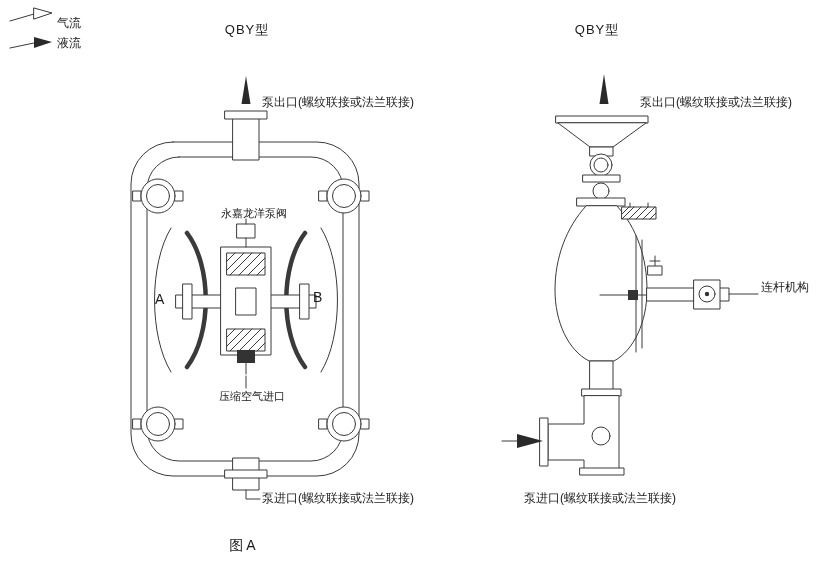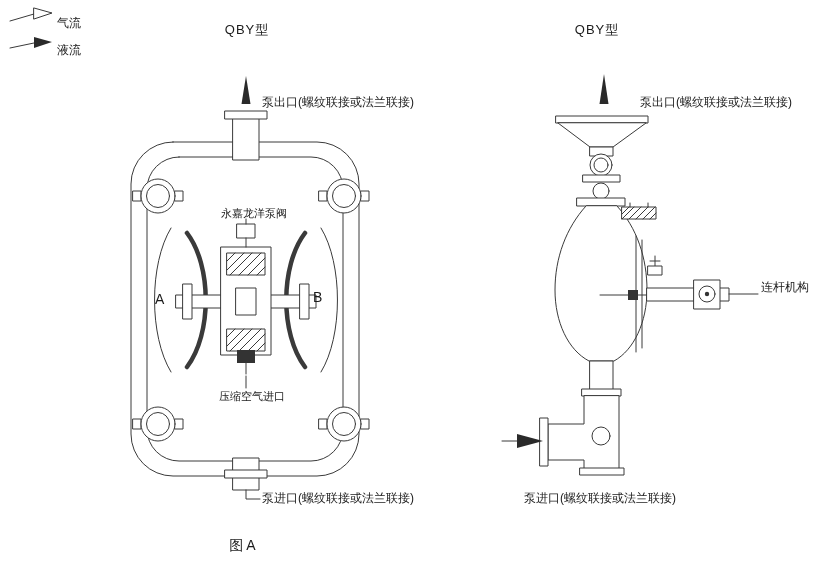--- a/index.html
+++ b/index.html
@@ -155,21 +155,21 @@
         <rect x="580" y="468" width="44" height="7" fill="#fff"></rect>
 
         <polygon points="517,434 543,441 517,448" fill="#2a2a2a" stroke="none"></polygon>
         <line x1="502" y1="441" x2="517" y2="441"></line>
       </g>
     </g>
   </svg>
 
 
   <div class="label" style="left:57px; top:16px;">气流</div>
-  <div class="label" style="left:57px; top:36px;margin-top:7px;">液流</div>
+  <div class="label" style="left:57px; top:36px;">液流</div>
 
   <div class="label title center" style="left:207px; top:22px; width:80px;">QBY型</div>
   <div class="label title center" style="left:557px; top:22px; width:80px;">QBY型</div>
 
   <div class="label" style="left:262px; top:95px;">泵出口(螺纹联接或法兰联接)</div>
   <div class="label small" style="left:221px; top:207px;">永嘉龙洋泵阀</div>
   <div class="label chamber" style="left:155px; top:291px;">A</div>
   <div class="label chamber" style="left:313px; top:289px;">B</div>
   <div class="label small" style="left:219px; top:390px;">压缩空气进口</div>
   <div class="label" style="left:262px; top:491px;">泵进口(螺纹联接或法兰联接)</div>

